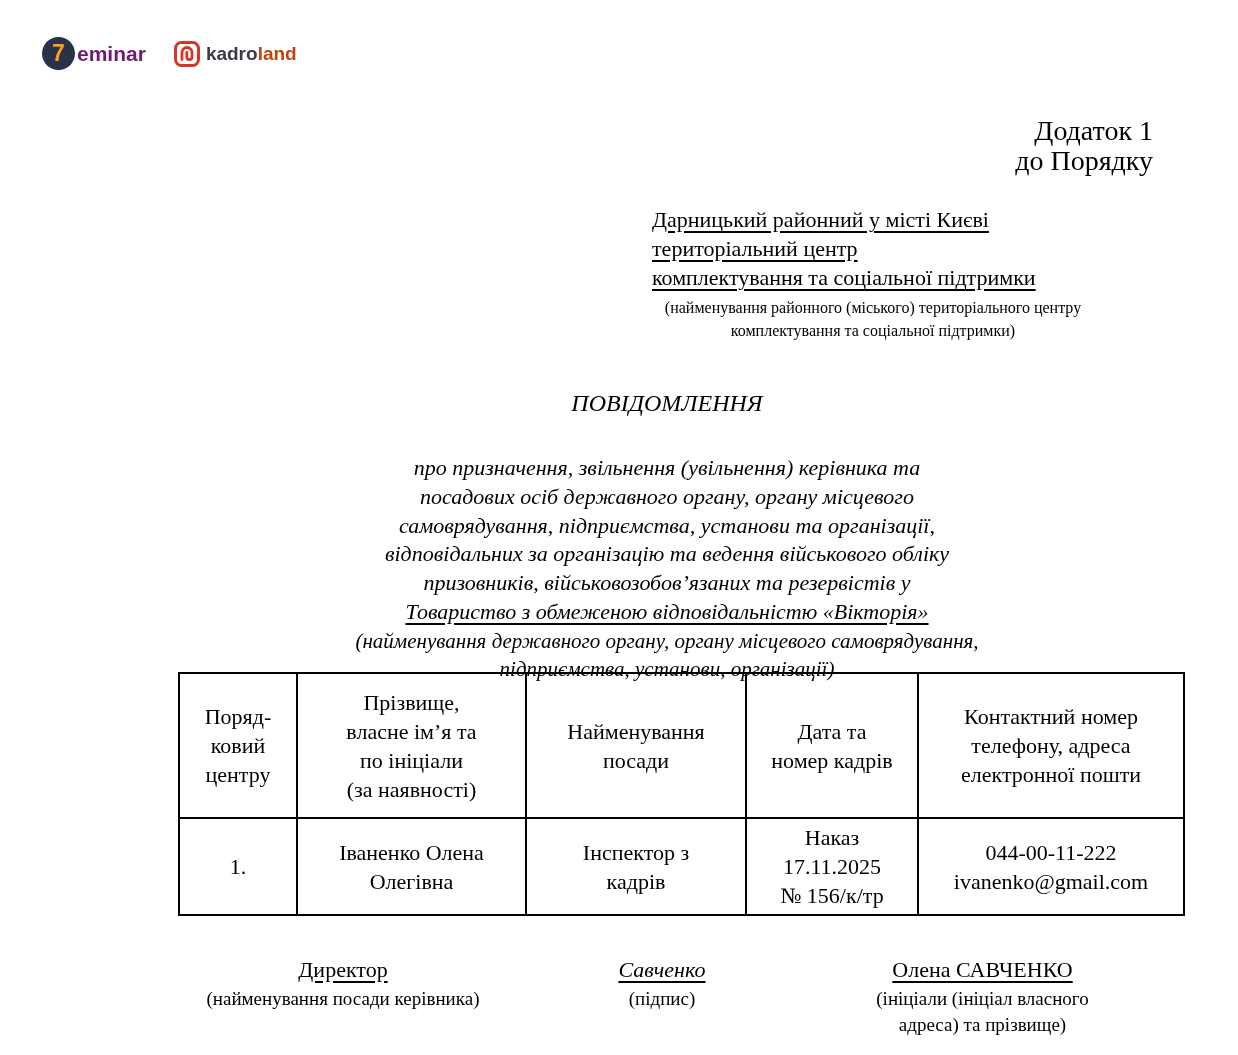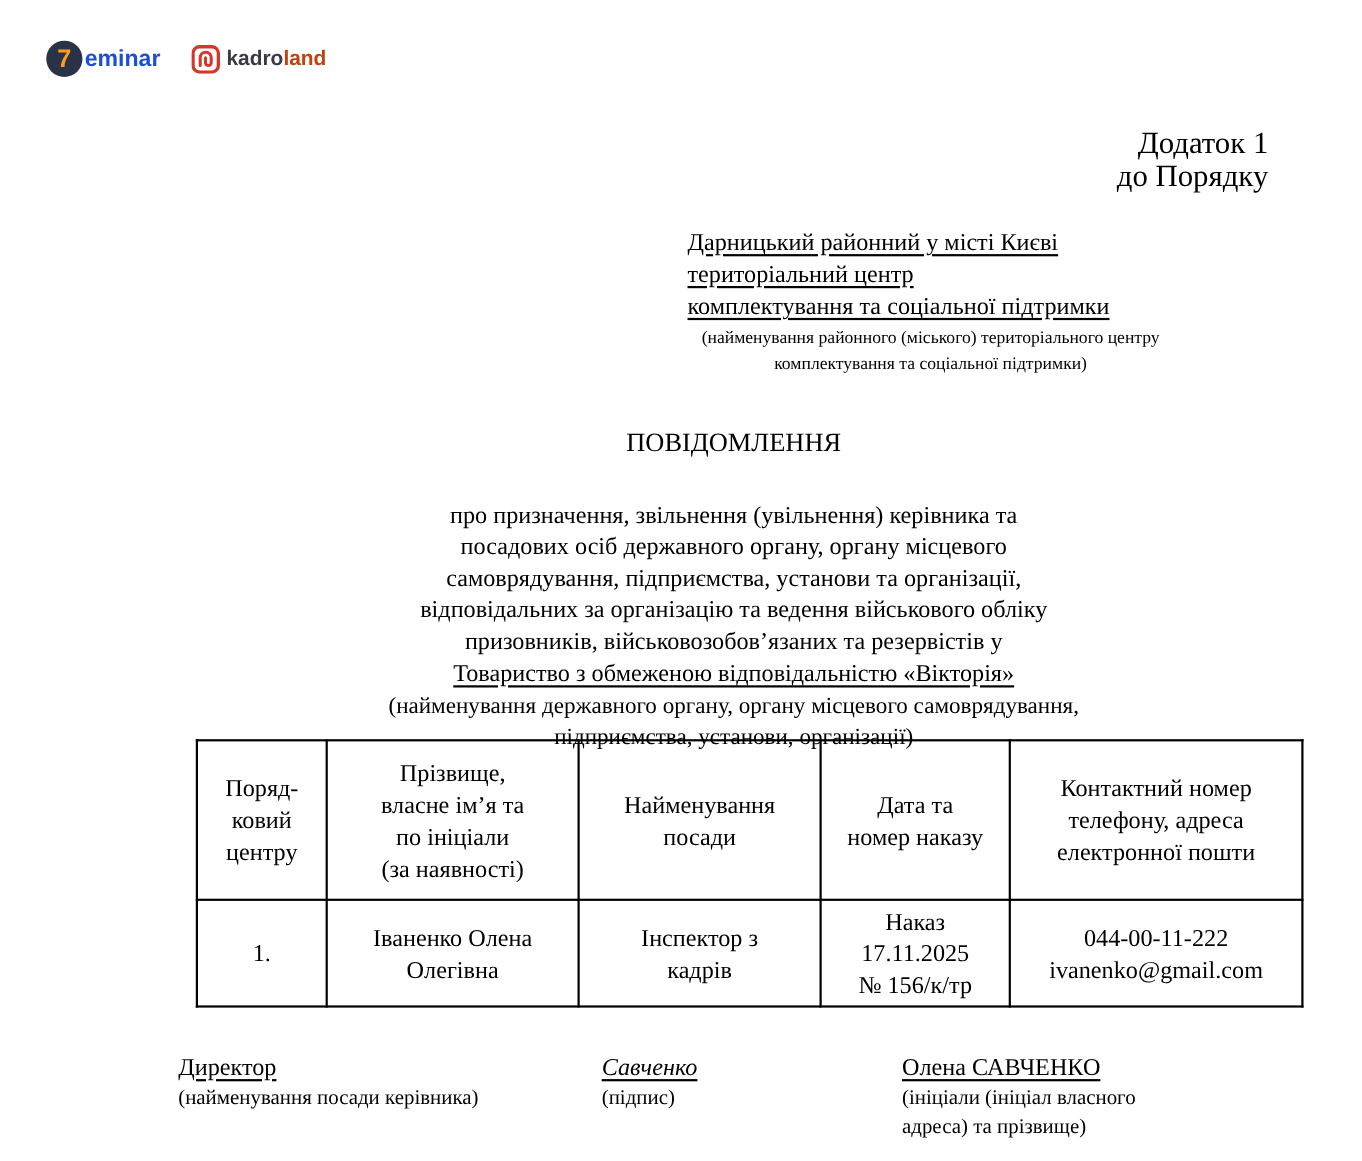--- a/index.html
+++ b/index.html
@@ -16,46 +16,46 @@
     display:flex; align-items:center; gap:28px;
     font-family:"Liberation Sans", sans-serif;
   }
   .brand { display:flex; align-items:center; }
   .seminar-circle {
     width:33px; height:33px; border-radius:50%;
     background:#2a3247; color:#ff9c1a;
     font-weight:bold; font-size:23px;
     display:flex; align-items:center; justify-content:center;
   }
-  .seminar-word { font-size:21px; font-weight:bold; color:#1d4ed8; margin-left:2px; }
+  .seminar-word { font-size:21px; font-weight:bold; color:#701a75; margin-left:2px; }
   .kadro-icon { display:flex; align-items:center; margin-right:6px; }
   .kadro-word { font-size:19px; font-weight:bold; color:#3a3a42; }
   .kadro-word .land { color:#c2410c; }
 
   
   .annex {
     position:absolute; top:116px; right:85px;
     text-align:right; font-size:28px; line-height:30px;
     white-space:pre-line;
   }
 
   
-  .recipient { position:absolute; top:205px; left:573px; width:546px; }
+  .recipient { position:absolute; top:205px; left:600px; width:546px; }
   .recipient-names {
     font-size:22px; line-height:29px;
     padding-left:52px; white-space:pre-line;
     text-decoration:underline; text-underline-offset:4px;
   }
   .recipient-caption {
     margin-top:4px; text-align:center;
     font-size:16px; line-height:23px; white-space:pre-line;
   }
 
   
-  .notice { position:absolute; top:388px; left:288px; width:758px; text-align:center; }
+  .notice { position:absolute; top:388px; left:288px; width:758px; text-align:center;font-style:italic; }
   .notice-title { font-size:24px; line-height:30px; margin-bottom:3px; }
   .notice-body { font-size:22px; line-height:28.8px; white-space:pre-line;margin-top:36px; }
   .notice-org {
     font-size:22px; line-height:28.8px;
     text-decoration:underline; text-underline-offset:4px;
   }
   .notice-caption { font-size:21px; line-height:28px; white-space:pre-line; }
 
   
   .doc-table {
@@ -65,21 +65,21 @@
   .doc-table td {
     border:2px solid #000000;
     text-align:center; vertical-align:middle;
     font-size:22px; line-height:29px;
     white-space:pre-line; padding:4px 6px;
   }
   .doc-table tr.hdr td { height:135px; }
   .doc-table tr.row td { height:80px; }
 
   
-  .sig { position:absolute; top:956px; text-align:left; }
+  .sig { position:absolute; top:956px; text-align:center; }
   .sig-post { left:162px; width:362px; }
   .sig-sign { left:547px; width:230px; }
   .sig-name { left:820px; width:325px; }
   .sig-main {
     font-size:22px; line-height:28px;
     text-decoration:underline; text-underline-offset:4px;
   }
   .sig-main.italic { font-style:italic; }
   .sig-caption {
     margin-top:2px; font-size:19px; line-height:26px; white-space:pre-line;
@@ -144,21 +144,21 @@
         <td>Поряд-
 ковий
 центру</td>
         <td>Прізвище,
 власне ім’я та
 по ініціали
 (за наявності)</td>
         <td>Найменування
 посади</td>
         <td>Дата та
-номер наказу</td>
+номер кадрів</td>
         <td>Контактний номер
 телефону, адреса
 електронної пошти</td>
       </tr>
       <tr class="row">
         <td>1.</td>
         <td>Іваненко Олена
 Олегівна</td>
         <td>Інспектор з
 кадрів</td>

